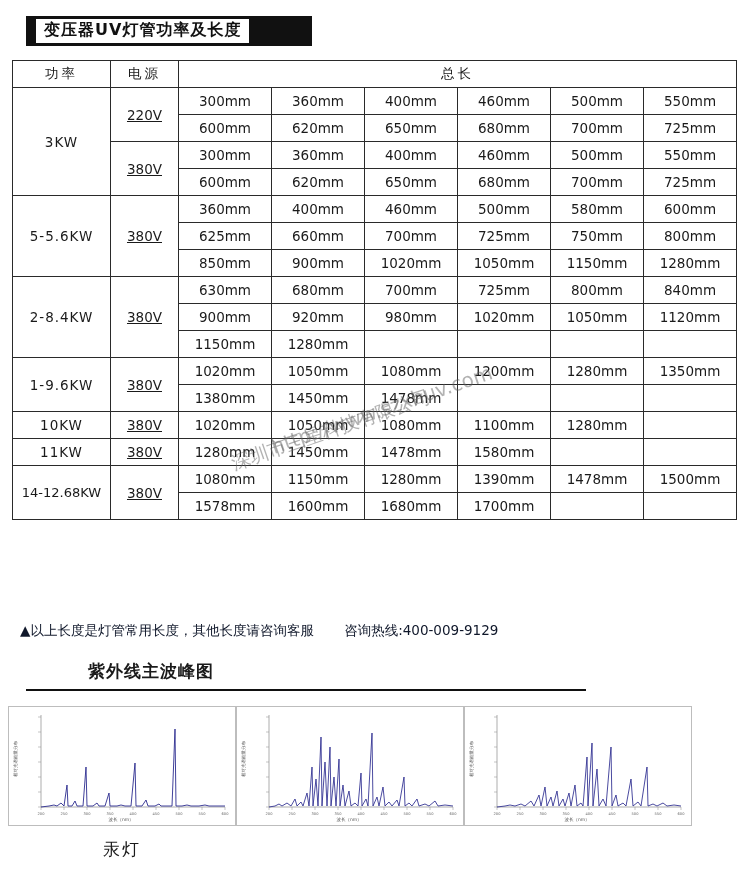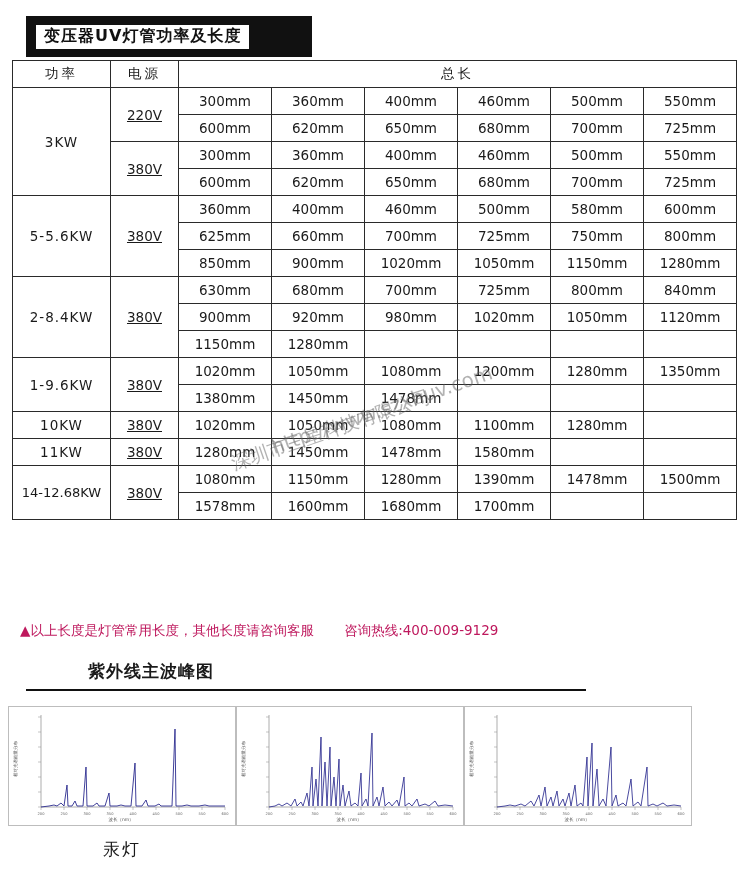--- a/index.html
+++ b/index.html
@@ -12,21 +12,21 @@
     font-family: "Liberation Sans", sans-serif;
     color: #1a1a1a;
     position: relative;
     overflow: hidden;
   }
 
   
   .title-banner {
     position: absolute;
     left: 26px; top: 16px;
-    width: 286px; height: 41px;
+    width: 286px; height: 30px;
     background: #111111;
     display: flex; align-items: center;
     padding-left: 10px;
   }
   .title-banner .inner {
     background: #ffffff;
     color: #111111;
     font-size: 16px;
     font-weight: bold;
     letter-spacing: 1px;
@@ -74,21 +74,21 @@
   .c-pw { width: 98px; }
   .c-volt { width: 68px; }
   .c-d { width: 93px; }
 
   
   .note {
     position: absolute;
     left: 20px; top: 622px;
     font-size: 13.5px;
     font-family: "DejaVu Sans", sans-serif;
-    color: #be185d;
+    color: #0f172a;
     white-space: nowrap;
   }
   .note .hot { margin-left: 26px; }
 
   
   .sec2-title {
     position: absolute;
     left: 40px; top: 660px;
     font-size: 17px;
     font-weight: bold;

